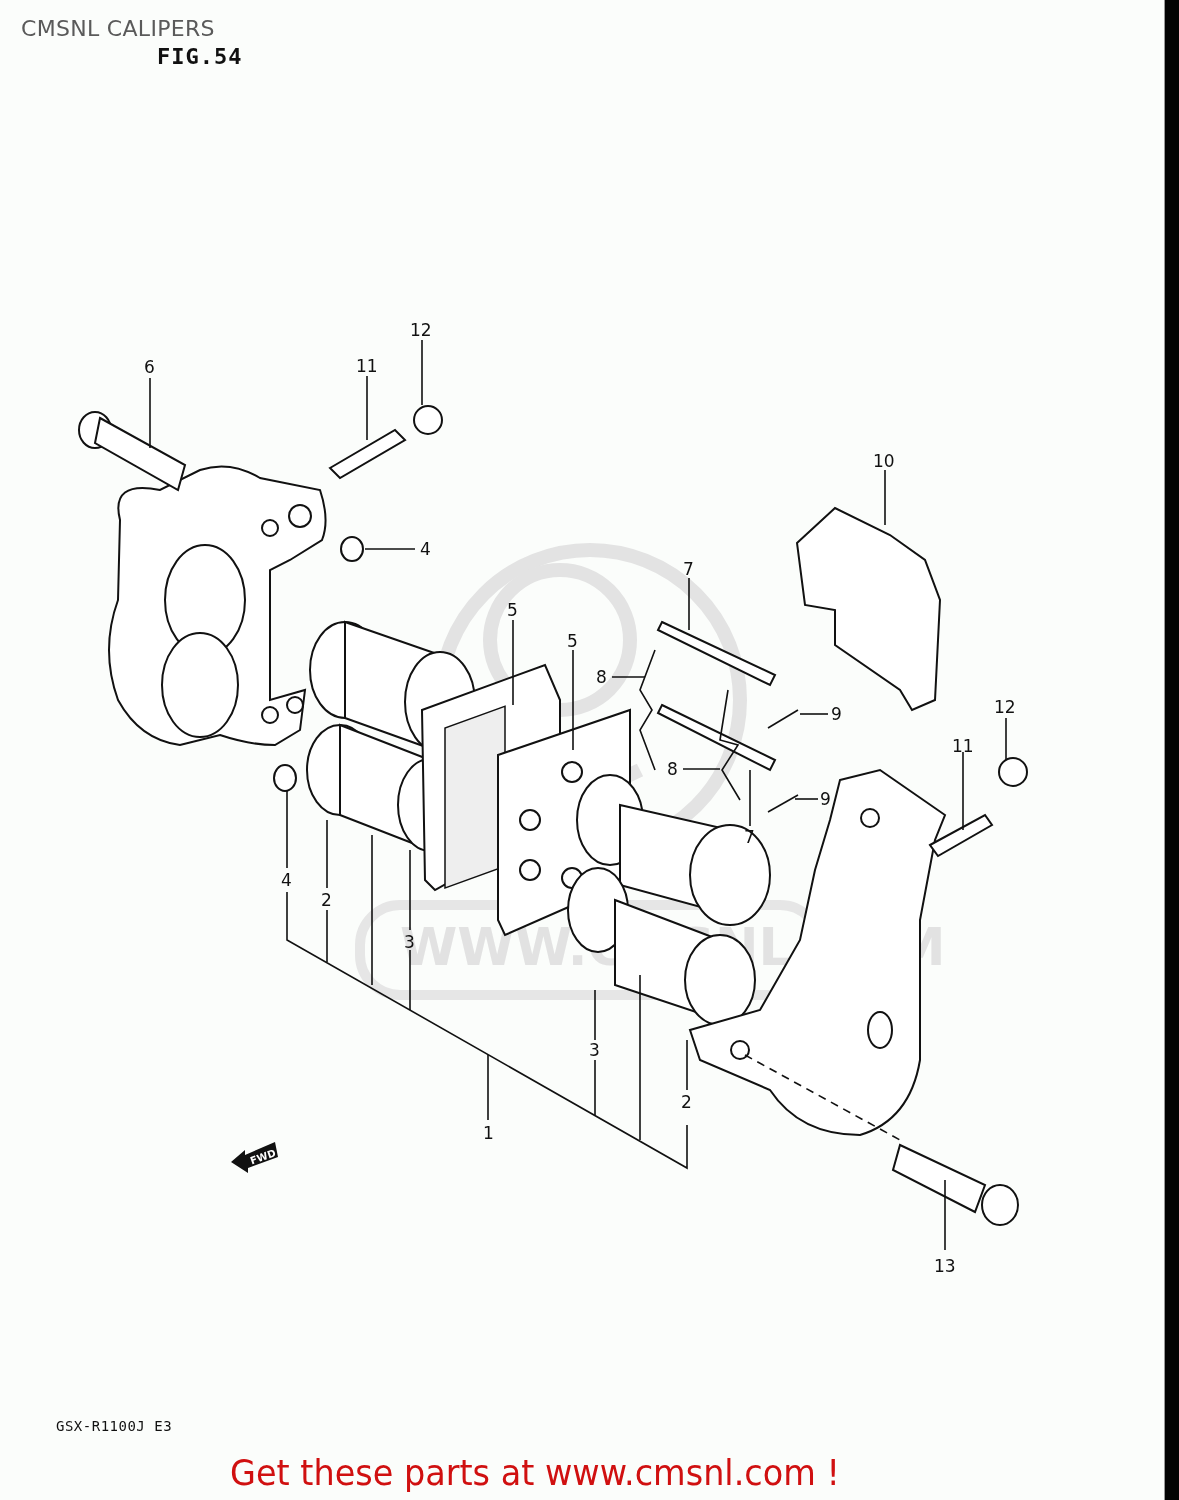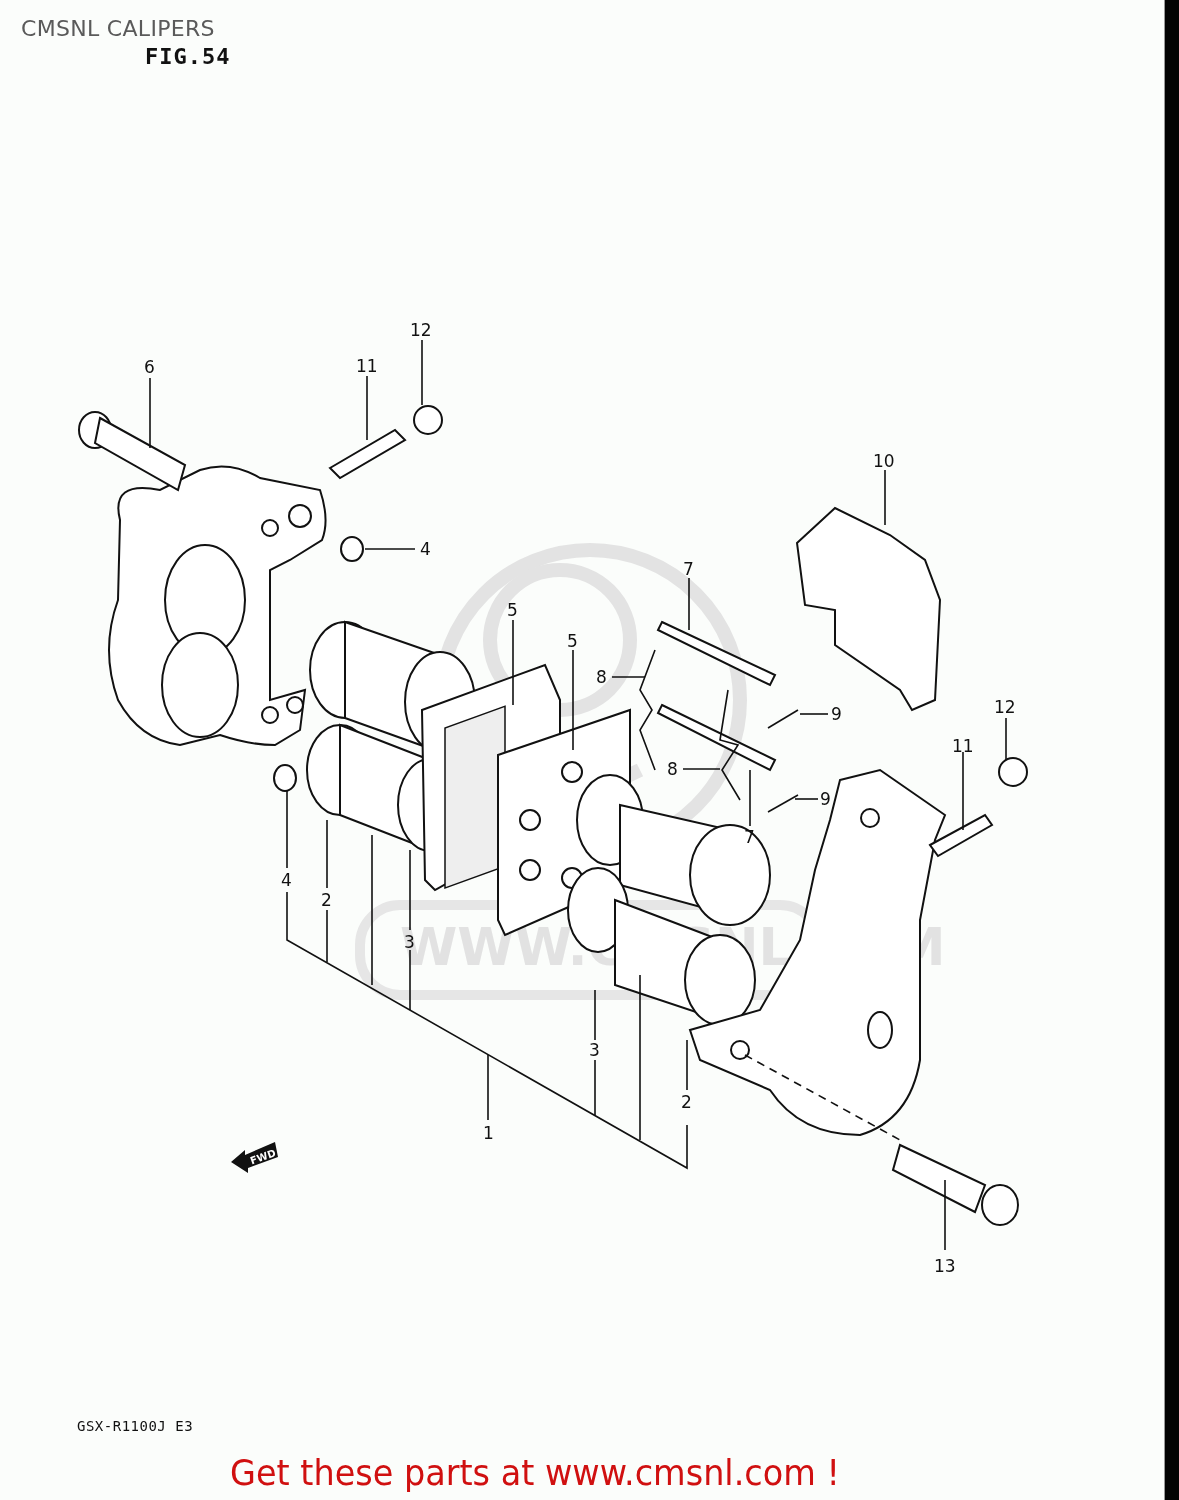--- a/index.html
+++ b/index.html
@@ -1,19 +1,19 @@
 <!DOCTYPE html>
 <html><head>
   <meta charset="utf-8">
   <style>
     html, body { margin: 0; padding: 0; background: #fbfdfb; }
     body { width: 1179px; height: 1500px; position: relative; overflow: hidden; font-family: "DejaVu Sans", sans-serif; }
     .page-title { position: absolute; left: 21px; top: 16px; font-size: 22px; color: #5a5a5a; letter-spacing: 0.3px; font-family: "DejaVu Sans", sans-serif; }
-    .fig-label { position: absolute; left: 145px; top: 44px; font-size: 22px; font-weight: bold; color: #111; letter-spacing: 1px; font-family: "DejaVu Sans Mono", monospace; }
-    .model-label { position: absolute; left: 77px; top: 1418px; font-size: 14px; color: #111; font-family: "DejaVu Sans Mono", monospace; letter-spacing: 0.5px; }
+    .fig-label { position: absolute; left: 157px; top: 44px; font-size: 22px; font-weight: bold; color: #111; letter-spacing: 1px; font-family: "DejaVu Sans Mono", monospace; }
+    .model-label { position: absolute; left: 56px; top: 1418px; font-size: 14px; color: #111; font-family: "DejaVu Sans Mono", monospace; letter-spacing: 0.5px; }
     .promo { position: absolute; left: 230px; top: 1452px; font-size: 36px; color: #d01010; font-family: "DejaVu Sans", sans-serif; transform: scaleX(0.93); transform-origin: left; white-space: nowrap; }
     .right-bar { position: absolute; left: 1164px; top: 0; width: 15px; height: 1500px; background: #030303; border-left: 1px solid #999; }
     svg.diagram { position: absolute; left: 0; top: 0; }
     .callout { font-family: "DejaVu Sans", sans-serif; font-size: 17px; fill: #111; }
     .wm { fill: none; stroke: #e3e3e3; stroke-width: 14; }
     .wm-text { font-family: "DejaVu Sans", sans-serif; font-weight: bold; font-size: 52px; fill: #e2e2e2; }
     .part { fill: #fff; stroke: #111; stroke-width: 2; }
     .line { stroke: #111; stroke-width: 1.6; fill: none; }
   </style>
 </head>

